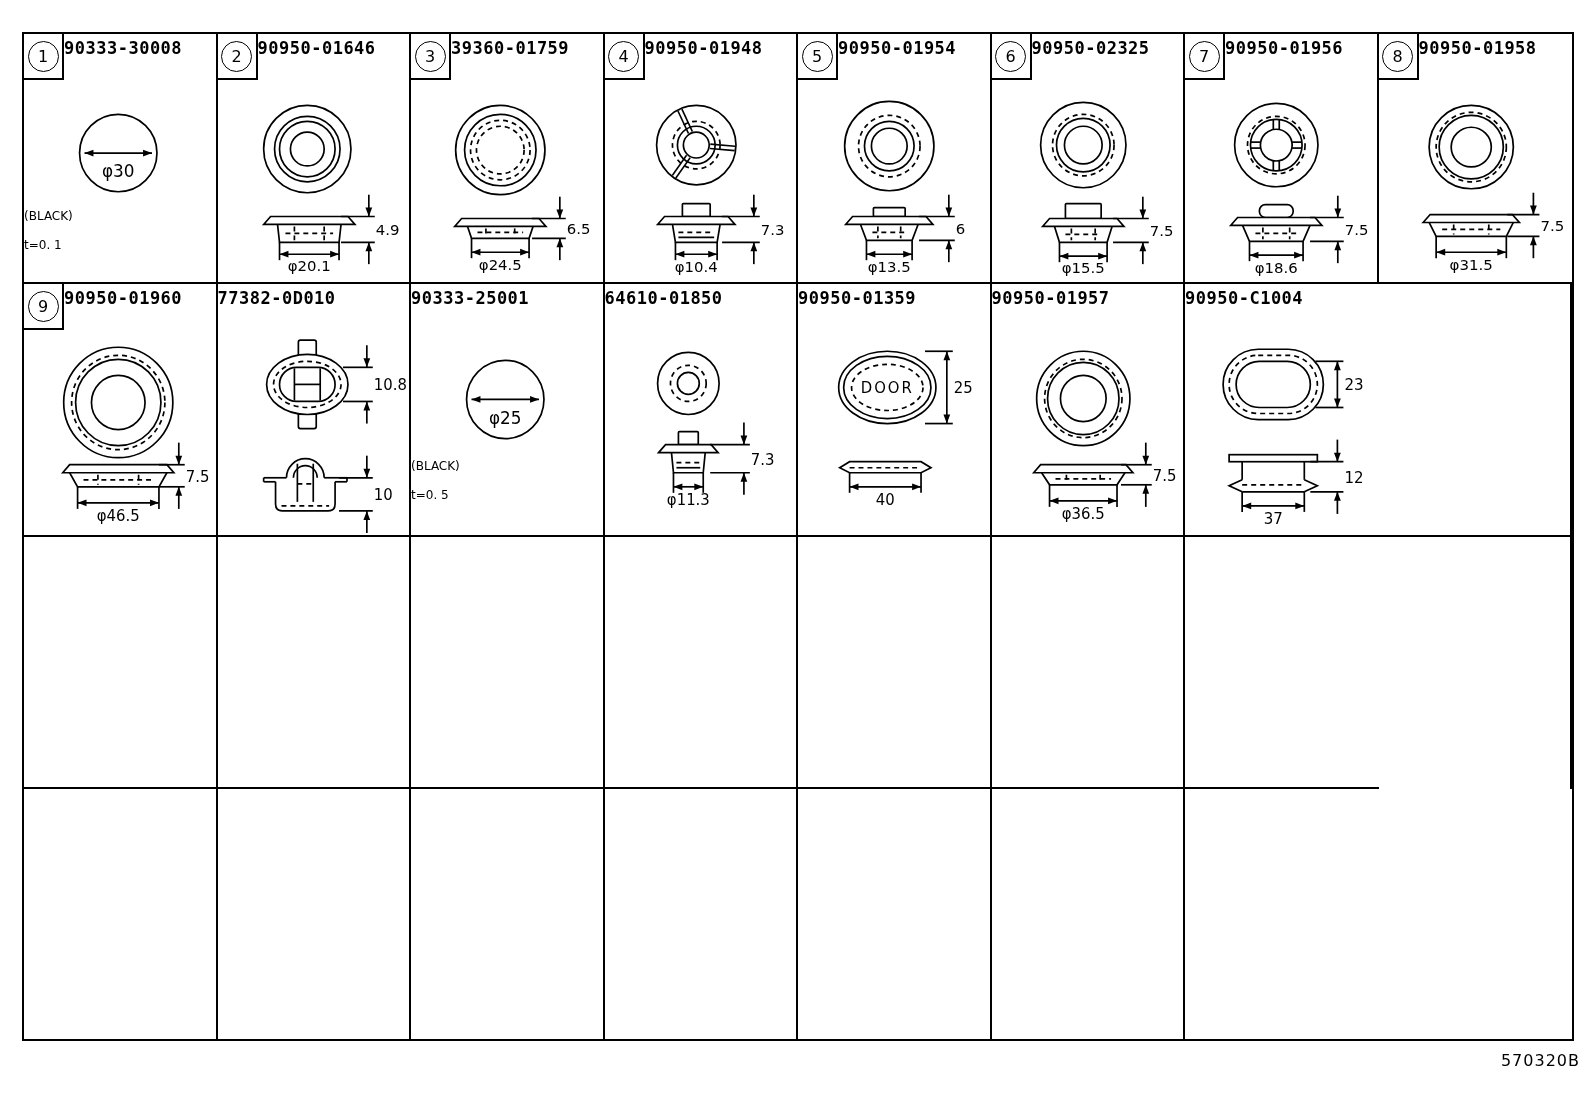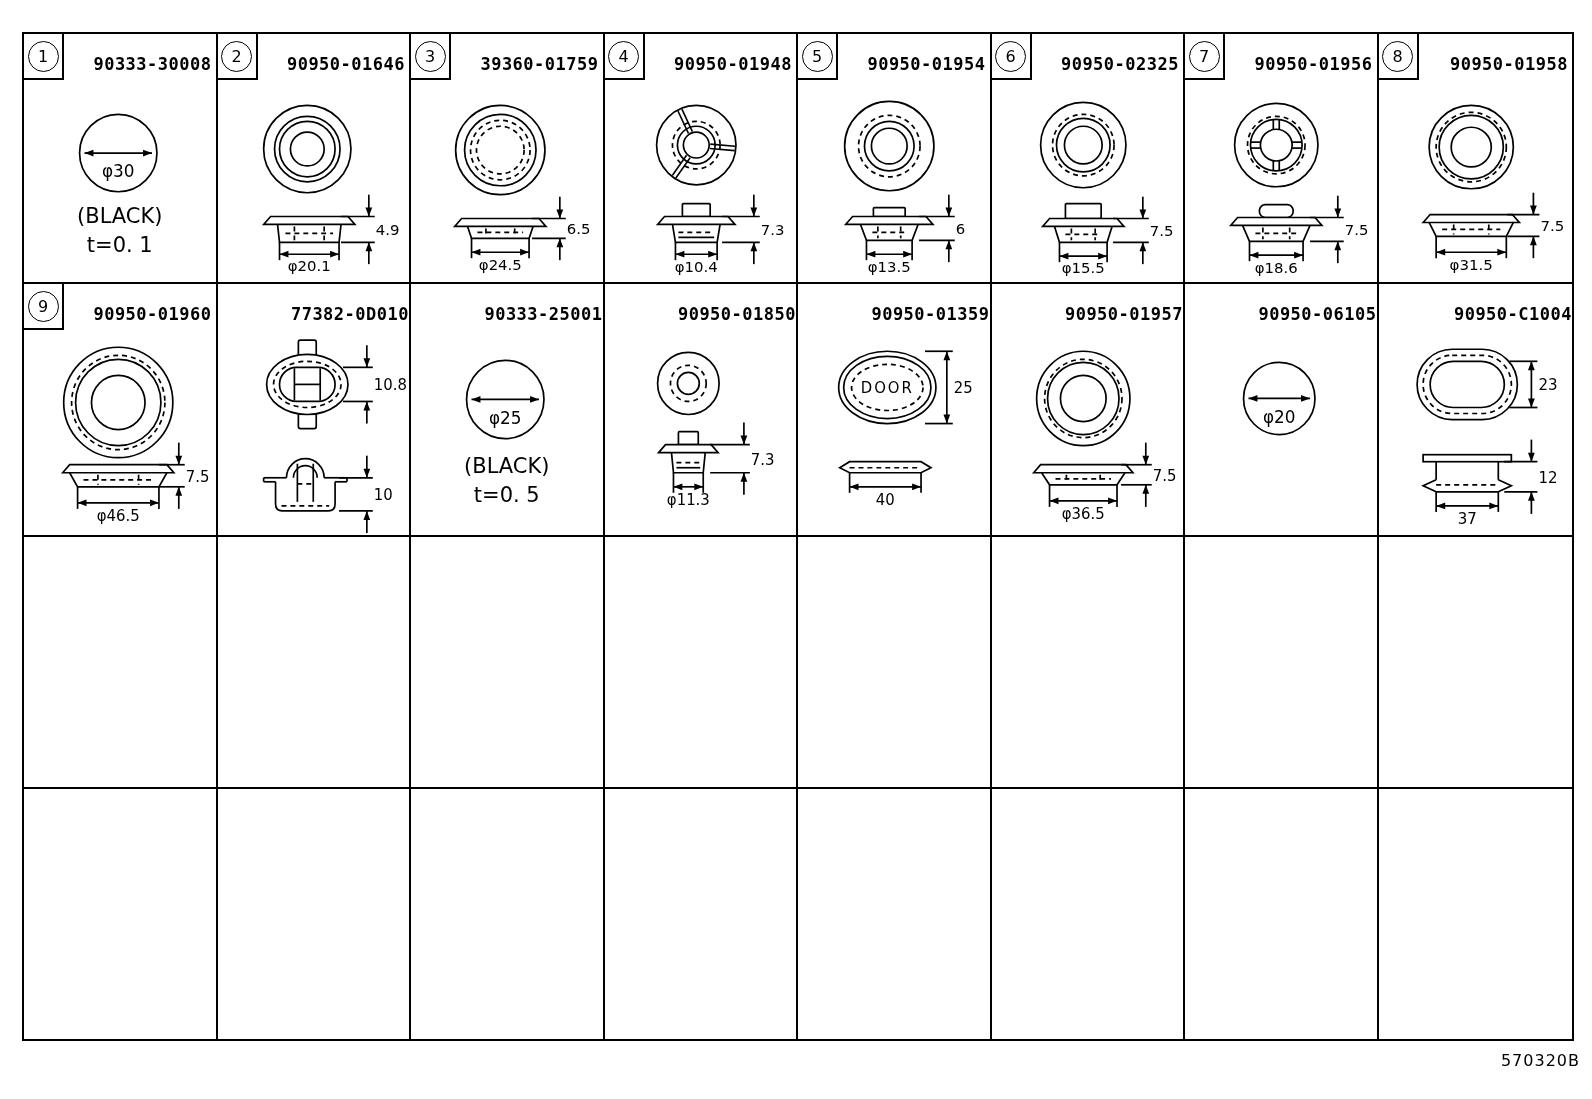--- a/index.html
+++ b/index.html
@@ -10,31 +10,31 @@
         grid-template-rows:250px 253px 252px 250px;background:#fff;}
   .cell{position:relative;border-right:2px solid #000;border-bottom:2px solid #000;background:#fff;}
   .cell.last-col{border-right:none;}
   .cell.last-row{border-bottom:none;}
   .badge{position:absolute;top:0;left:0;width:38px;height:44px;
          border-right:2px solid #000;border-bottom:2px solid #000;
          display:flex;align-items:center;justify-content:center;background:#fff;z-index:2;}
   .badge .circ{width:29px;height:29px;border:1.7px solid #000;border-radius:50%;
          display:flex;align-items:center;justify-content:center;
          font:16px "DejaVu Sans",sans-serif;}
-  .part{position:absolute;top:20px;left:0;right:0;text-align:right;z-index:1;
+  .part{position:absolute;top:4px;left:0;right:0;text-align:left;z-index:1;
         font-family:"DejaVu Sans Mono",monospace;font-weight:bold;font-size:17px;letter-spacing:.5px;}
   .cell.badged .part{left:40px;right:4px;}
   .draw{position:absolute;left:0;top:0;width:100%;height:100%;z-index:0;}
   .draw line,.draw circle,.draw ellipse,.draw rect,.draw path{stroke:#000;stroke-width:1.7;fill:none;}
   .draw .wf{fill:#fff;}
   .draw .dsh{stroke-dasharray:5 4;}
   .draw .f{fill:#000;stroke:none;}
   .draw text{fill:#000;stroke:none;font-family:"DejaVu Sans",sans-serif;}
-  .notes{position:absolute;left:0;right:0;top:168px;text-align:center;
-         font-size:21px;line-height:29px;z-index:1;}
+  .notes{position:absolute;left:0;right:0;top:168px;
+         font-size:12px;line-height:29px;z-index:1;}
   .footer{position:absolute;top:1051px;left:1460px;width:120px;text-align:right;
           font-size:16px;letter-spacing:1px;}
 </style>
 </head>
 <body>
 
 <div class="grid">
 
   <div class="cell badged">
     <div class="badge">
@@ -445,21 +445,21 @@
           <text x="95" y="139" text-anchor="middle" font-size="17">φ25</text>
         </g>
       </svg>
     <div class="notes">
       <div>(BLACK)</div>
       <div>t=0. 5</div>
     </div>
   </div>
 
   <div class="cell">
-    <div class="part">90950-01850</div>
+    <div class="part">64610-01850</div>
     <svg class="draw" viewBox="0 0 193 250" preserveAspectRatio="none">
         <g>
           <circle cx="84" cy="99" r="31"></circle>
           <circle cx="84" cy="99" r="18" class="dsh"></circle>
           <circle cx="84" cy="99" r="11"></circle>
         </g>
         <g>
           <rect x="74" y="147" width="20" height="13" rx="1" class="wf "></rect>
           <path d="M54,168 L61,160 L107,160 L114,168 Z" class="wf"></path>
           <path d="M67,168 L69,188 L99,188 L101,168"></path>
@@ -547,32 +547,20 @@
           <line x1="58" y1="200" x2="58" y2="222"></line>
           <line x1="126" y1="200" x2="126" y2="222"></line>
           <line x1="58" y1="216" x2="126" y2="216"></line>
           <path d="M58,216 L67,212.6 L67,219.4 Z" class="f"></path>
           <path d="M126,216 L117,212.6 L117,219.4 Z" class="f"></path>
           <text x="92" y="234" text-anchor="middle" font-size="15">φ36.5</text>
         </g>
       </svg>
   </div>
 
-  <div class="cell">
-    <div class="part">90950-06105</div>
-    <svg class="draw" viewBox="0 0 193 250" preserveAspectRatio="none">
-        <g>
-          <circle cx="95" cy="114" r="36"></circle>
-          <line x1="64" y1="114" x2="126" y2="114"></line>
-          <path d="M64,114 L73,110.6 L73,117.4 Z" class="f"></path>
-          <path d="M126,114 L117,110.6 L117,117.4 Z" class="f"></path>
-          <text x="95" y="138" text-anchor="middle" font-size="17">φ20</text>
-        </g>
-      </svg>
-  </div>
 
   <div class="cell last-col">
     <div class="part">90950-C1004</div>
     <svg class="draw" viewBox="0 0 193 250" preserveAspectRatio="none">
         <g>
           <rect x="38" y="65" width="100" height="70" rx="35"></rect>
           <rect x="44" y="71" width="88" height="58" rx="29" class="dsh"></rect>
           <rect x="51" y="77" width="74" height="46" rx="23"></rect>
         </g>
         <g>

